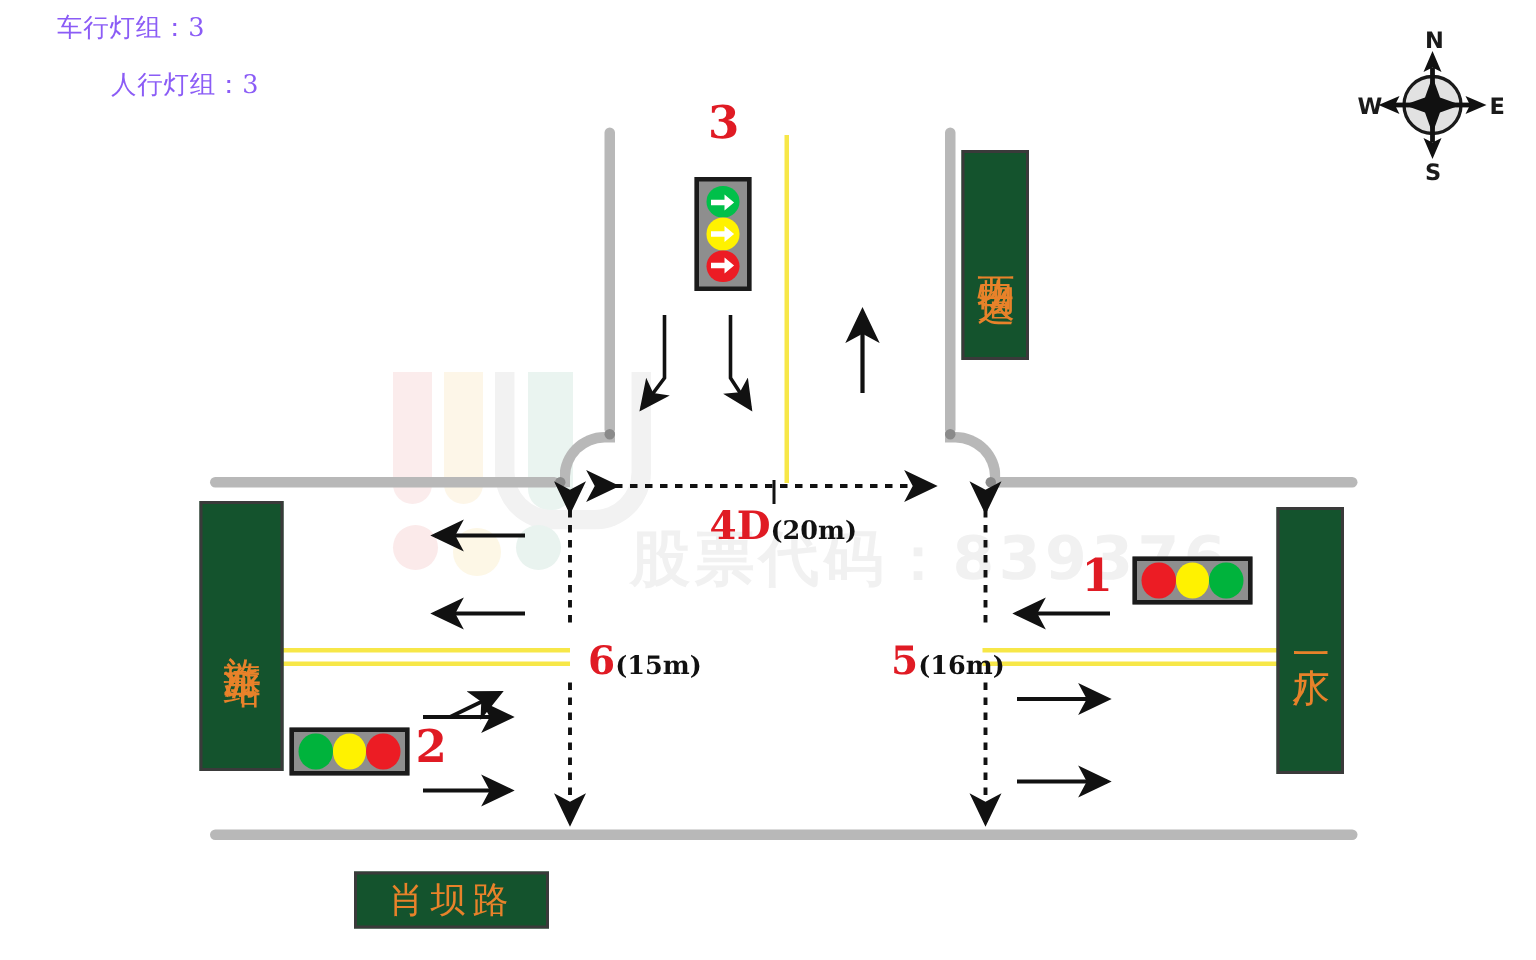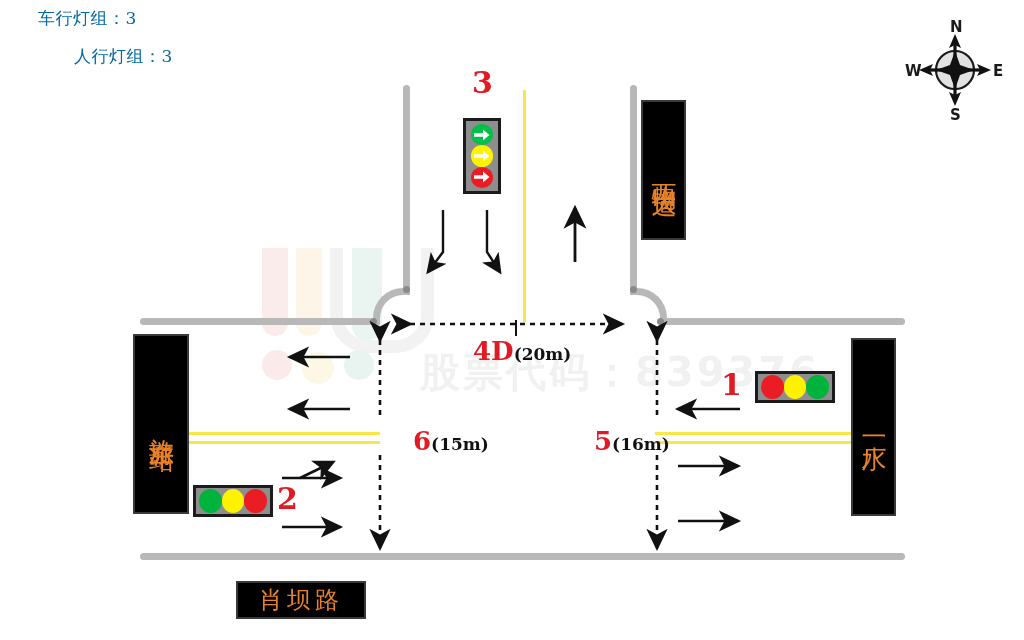--- a/index.html
+++ b/index.html
@@ -9,21 +9,21 @@
     font-family:"Liberation Sans","DejaVu Sans",sans-serif;
     overflow:hidden;
     position:relative;
   }
   #stage{position:absolute;left:0;top:0;width:1024px;height:640px;}
 
   
   .legend{
     position:absolute;
     font-family:"DejaVu Serif","Liberation Serif",serif;
-    font-size:17px;color:#0369a1;white-space:nowrap;
+    font-size:17px;color:#8b5cf6;white-space:nowrap;
     letter-spacing:0.5px;
     text-align:center;
   }
   #legend-vehicle{left:38px;top:7px;}
   #legend-pedestrian{left:38px;top:45px;margin-left:36px;}
 
   
   .wm{position:absolute;pointer-events:none;user-select:none;}
   #wm-text{
     left:415px;top:243px;
@@ -61,21 +61,21 @@
   .node-dot{position:absolute;width:7px;height:7px;border-radius:50%;background:#8a8a8a;}
 
   
   .ylane{position:absolute;background:#f7e748;}
   .ylane.h{height:3px;}
   .ylane.v{width:3px;}
 
   
   .plate{
     position:absolute;
-    background:#000000;
+    background:#14532d;
     border:2px solid #3a3a3a;
     box-sizing:border-box;
     display:flex;align-items:center;justify-content:center;
   }
   .plate span{
     color:#e8822a;
     font-family:"DejaVu Sans","Liberation Sans",sans-serif;
     font-size:25px;line-height:1.12;font-weight:500;
     text-align:center;
   }
@@ -277,21 +277,21 @@
   <div class="tl horiz" style="left:193px;top:485px;">
     <div class="lamp green"></div>
     <div class="lamp yellow"></div>
     <div class="lamp red"></div>
   </div>
   <div class="grp" style="left:277px;top:484px;">2</div>
 
   <div class="dim" style="left:473px;top:338px;">
     <span class="num">4D</span><span class="mtr">(20m)</span>
   </div>
-  <div class="dim" style="left:392px;top:428px;margin-left:21px;">
+  <div class="dim" style="left:392px;top:428px;">
     <span class="num">6</span><span class="mtr">(15m)</span>
   </div>
   <div class="dim" style="left:594px;top:428px;">
     <span class="num">5</span><span class="mtr">(16m)</span>
   </div>
 
   <div id="compass">
     <div class="cmp-lbl" style="left:45px;top:0px;">N</div>
     <div class="cmp-lbl" style="left:45px;top:88px;">S</div>
     <div class="cmp-lbl" style="left:0px;top:44px;">W</div>

